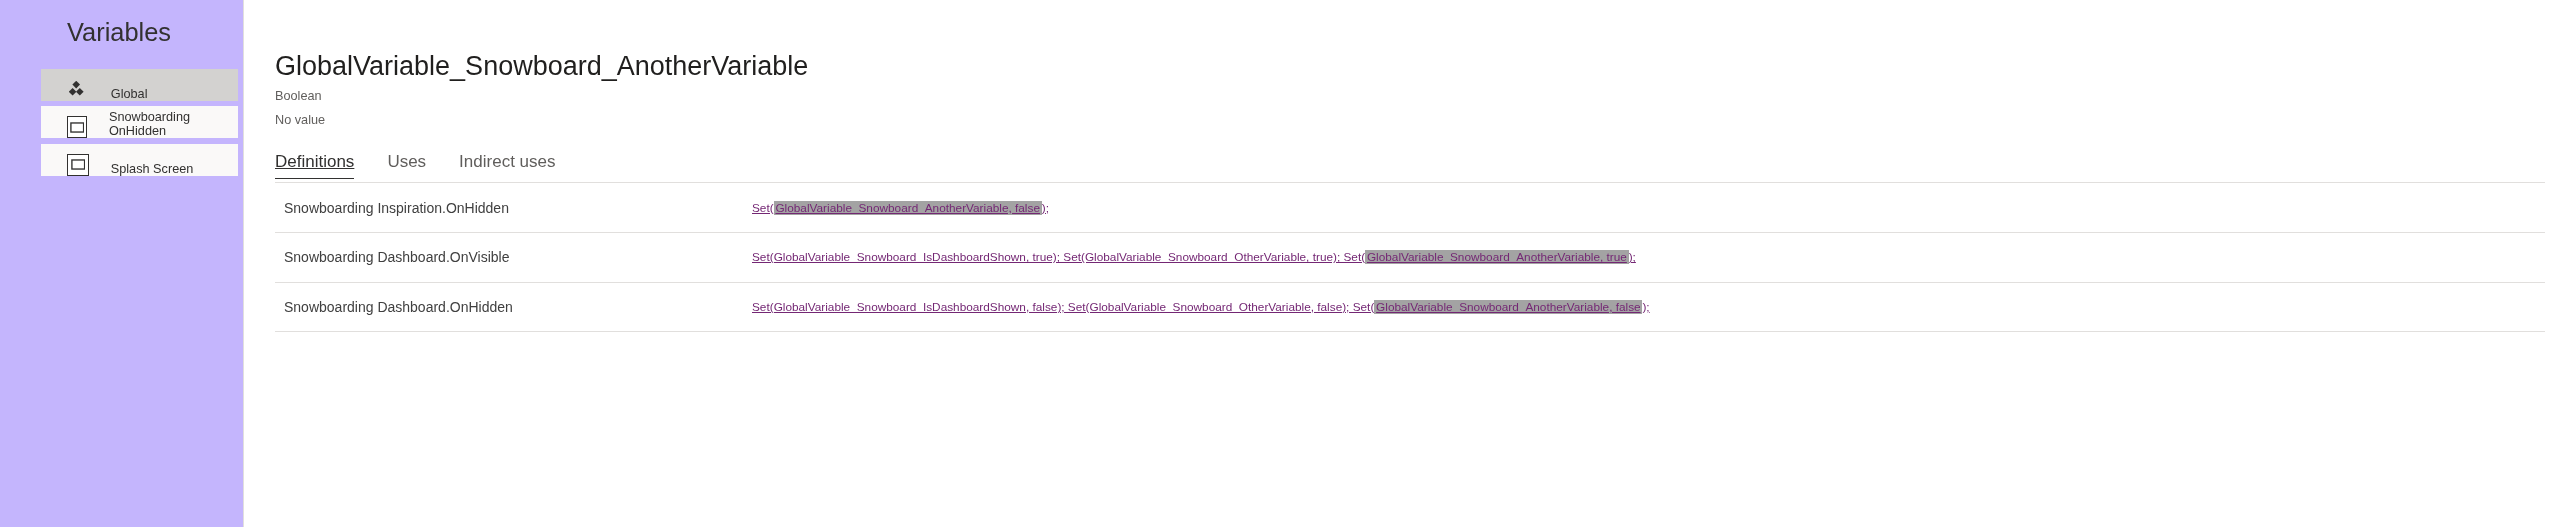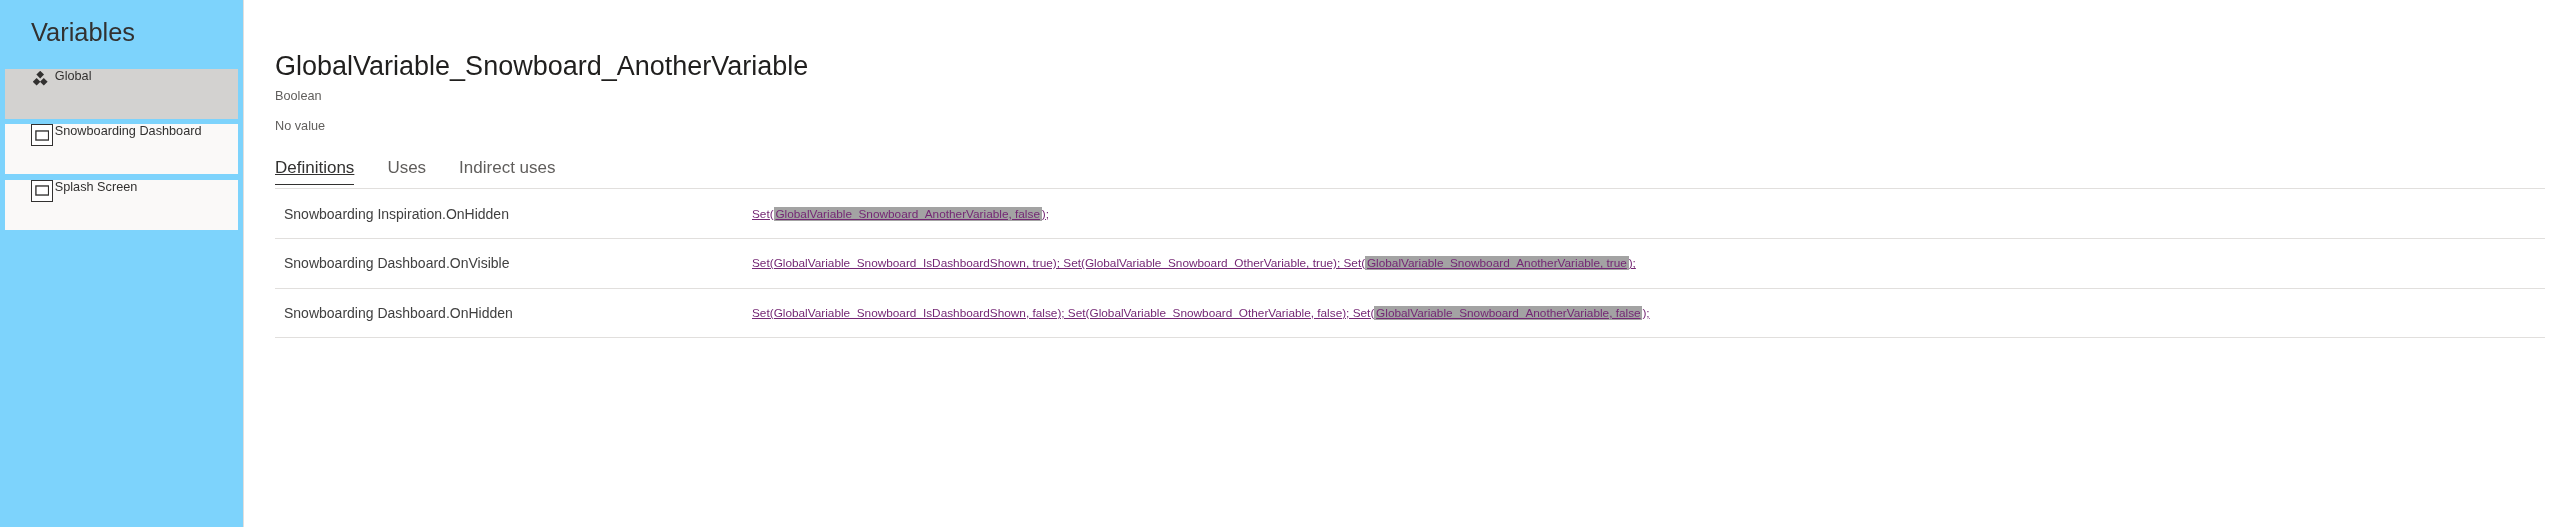--- a/index.html
+++ b/index.html
@@ -11,45 +11,46 @@
       font-family: "Segoe UI", -apple-system, BlinkMacSystemFont, sans-serif;
       background: #ffffff;
       color: #323130;
       font-size: 12.7px;
       width: 2576px;
       height: 528px;
       display: flex;
     }
     .sidebar {
       width: 244px;
-      background: #7dd3fc;
+      background: #c4b5fd;
       border-right: 0.9px solid #e1dfdd;
       display: flex;
       flex-direction: column;
+      padding-left: 36px;
     }
     .sidebar-title {
       font-size: 25.4px;
       font-weight: 300;
       color: #323130;
       padding: 18px 0 22px 31px;
     }
     .sidebar-items {
       display: flex;
       flex-direction: column;
       gap: 5.4px;
       padding-left: 5.4px;
       padding-right: 5.4px;
     }
     .sidebar-item {
       display: flex;
-      align-items: flex-start;
-      height: 50px;
+      align-items: flex-end;
+      height: 32px;
       padding-left: 25.4px;
       cursor: pointer;
-      gap: 2px;
+      gap: 22px;
       background: #f3f2f1;
     }
     .sidebar-item.selected {
       background: #d3d2d0;
     }
     .sidebar-item.other {
       background: #faf9f8;
     }
     .sidebar-icon-box {
       width: 22px;
@@ -79,21 +80,21 @@
     }
     .var-title {
       font-size: 27px;
       font-weight: 300;
       color: #201f1e;
       margin-bottom: 7px;
     }
     .var-type {
       font-size: 12.7px;
       color: #605e5c;
-      margin-bottom: 16px;
+      margin-bottom: 10px;
     }
     .var-value {
       font-size: 12.7px;
       color: #605e5c;
       margin-bottom: 25.4px;
     }
     .tabs {
       display: flex;
       gap: 33px;
       border-bottom: none;
@@ -157,21 +158,21 @@
         </svg>
       </span>
       <span class="sidebar-item-label">Global</span>
     </div>
     <div class="sidebar-item other">
       <span class="sidebar-icon-box">
         <svg width="14.5" height="11" viewBox="0 0 16 12">
           <rect x="1" y="1" width="14" height="10" fill="none" stroke="#323130" stroke-width="1.5"></rect>
         </svg>
       </span>
-      <span class="sidebar-item-label">Snowboarding Dashboard</span>
+      <span class="sidebar-item-label">Snowboarding OnHidden</span>
     </div>
     <div class="sidebar-item other">
       <span class="sidebar-icon-box">
         <svg width="14.5" height="11" viewBox="0 0 16 12">
           <rect x="1" y="1" width="14" height="10" fill="none" stroke="#323130" stroke-width="1.5"></rect>
         </svg>
       </span>
       <span class="sidebar-item-label">Splash Screen</span>
     </div>
   </div>

